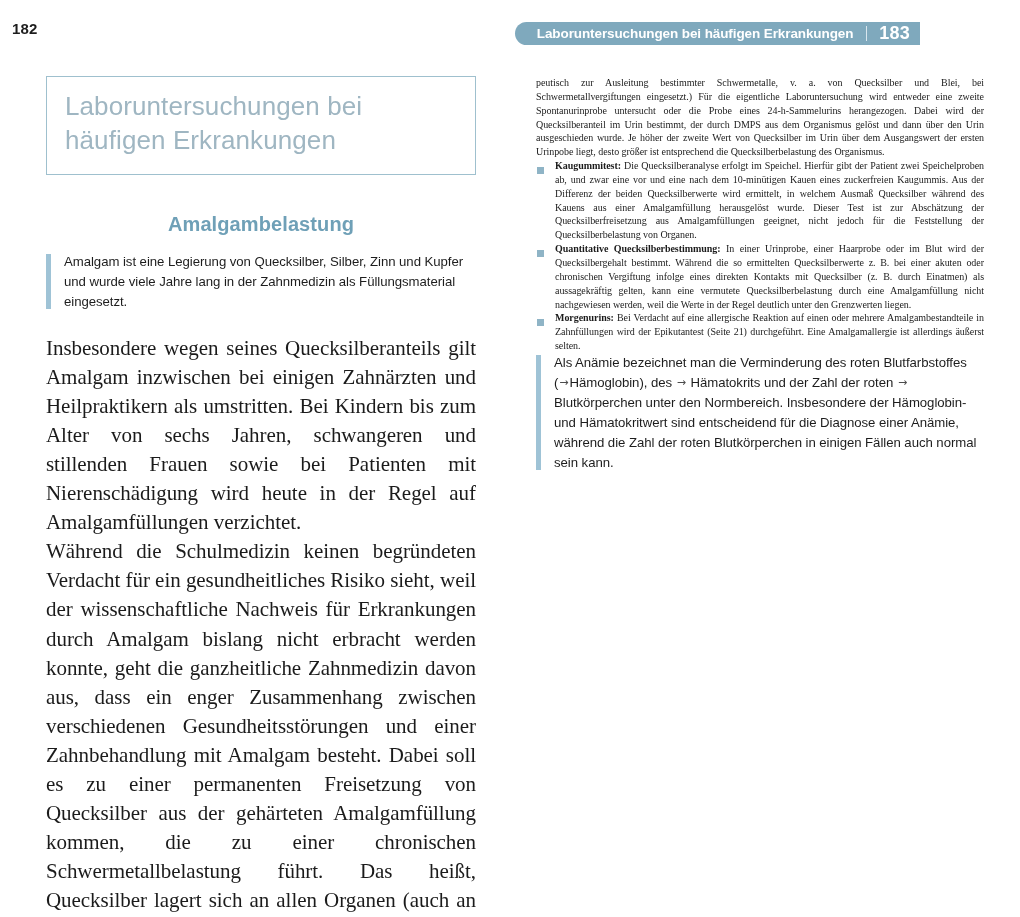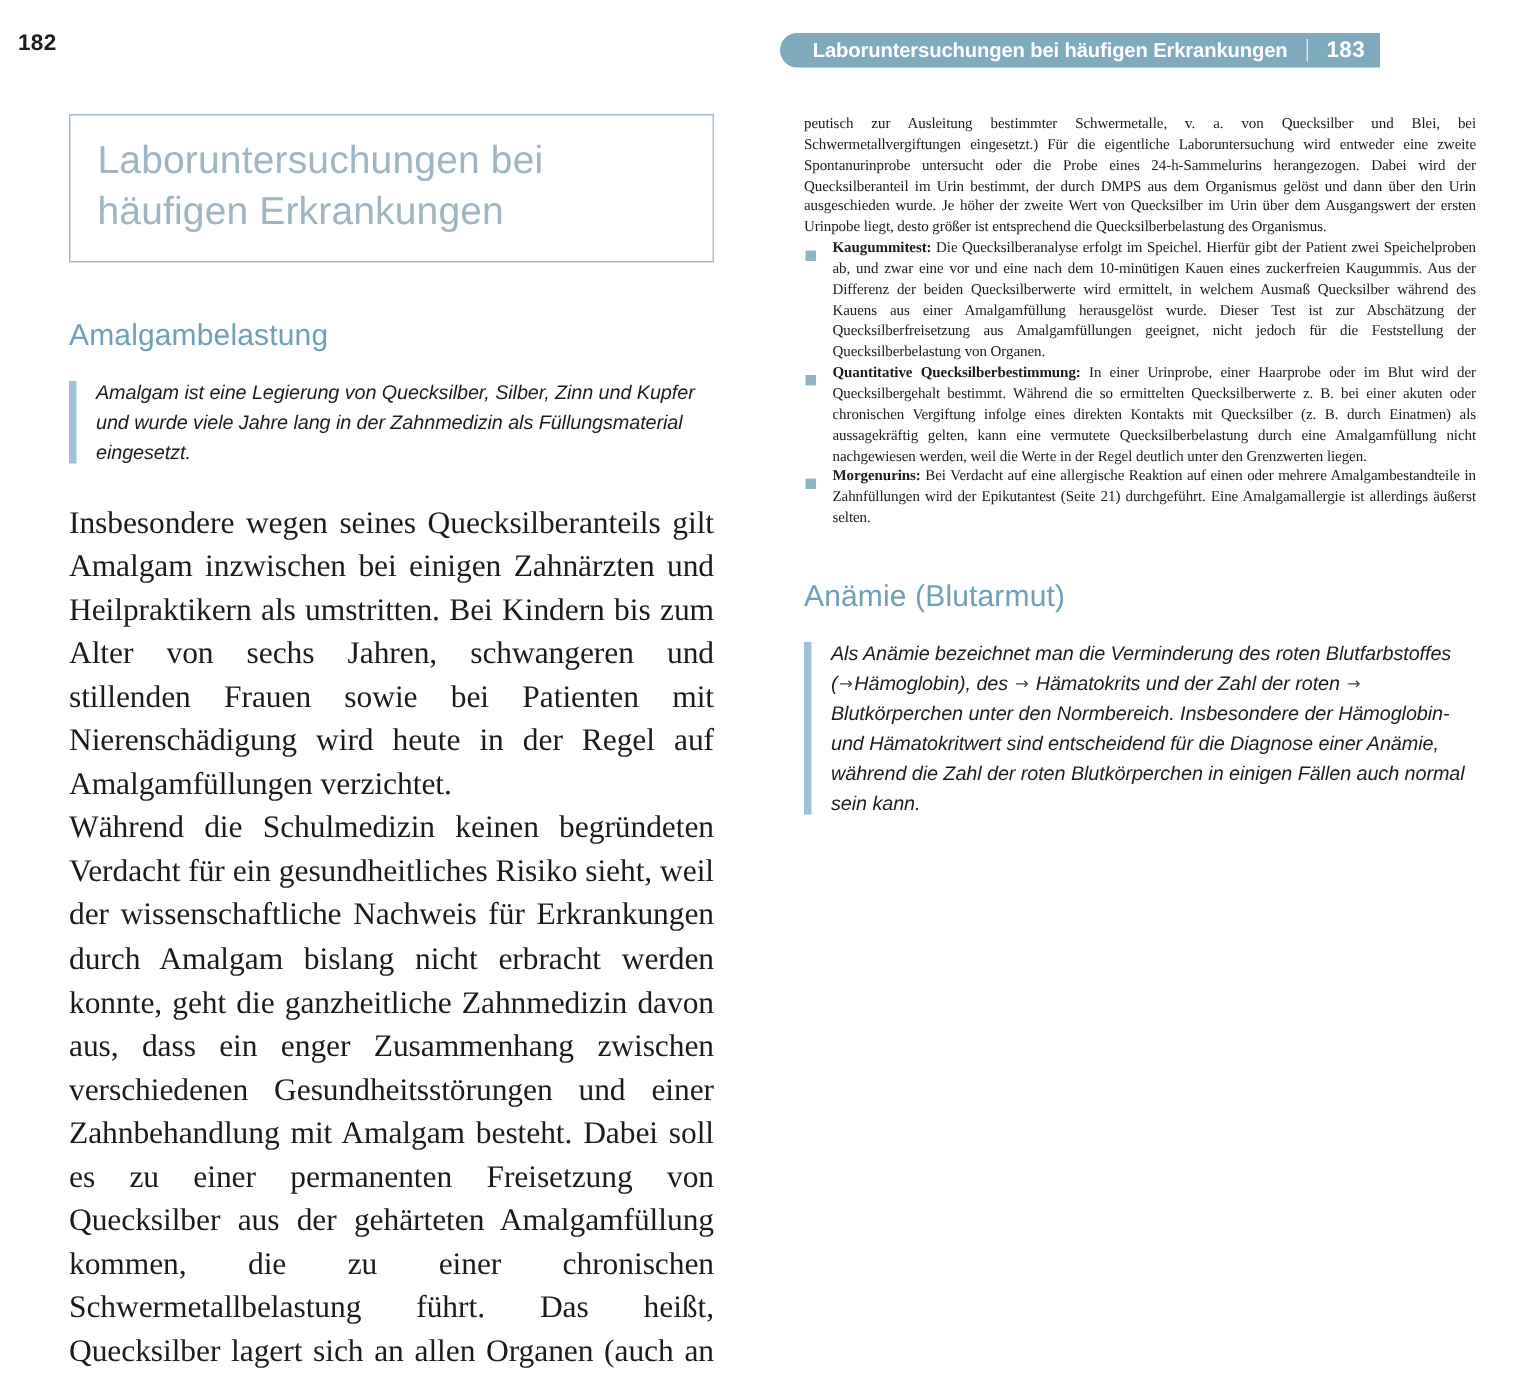--- a/index.html
+++ b/index.html
@@ -53,21 +53,21 @@
     letter-spacing: -0.1px;
   }
   .runhead-sep {
     width: 1px;
     height: 15px;
     background: #d8e6ee;
     margin: 0 12px 0 13px;
   }
   .runhead-folio {
     font-family: "Liberation Sans", "DejaVu Sans", sans-serif;
-    font-size: 15px;
+    font-size: 18px;
     font-weight: 700;
     color: #ffffff;
     letter-spacing: 0.2px;
   }
 
   
   .col {
     position: absolute;
     top: 76px;
     width: 430px;
@@ -89,33 +89,33 @@
     font-weight: 400;
     line-height: 1.30;
     color: #9fb6c2;
     letter-spacing: 0.1px;
   }
 
   
   .section-heading {
     font-family: "Liberation Sans", "DejaVu Sans", sans-serif;
     font-size: 20px;
-    font-weight: 400;
+    font-weight: 700;
     color: #6fa0b7;
     letter-spacing: 0.1px;
     margin-bottom: 16px;
+    text-align: center;
   }
   .section-heading.anemia { margin-top: 0; }
 
   
   .callout {
     position: relative;
     padding-left: 18px;
     margin-bottom: 22px;
-    font-style: italic;
   }
   .callout::before {
     content: "";
     position: absolute;
     left: 0;
     top: 2px;
     bottom: 3px;
     width: 5px;
     background: #9fc3d6;
   }
@@ -219,21 +219,20 @@
         <span class="sq"></span><span class="lead-term">Kaugummitest:</span><span> Die Quecksilberanalyse erfolgt im Speichel. Hierfür gibt der Patient zwei Speichelproben ab, und zwar eine vor und eine nach dem 10-minütigen Kauen eines zuckerfreien Kaugummis. Aus der Differenz der beiden Quecksilberwerte wird ermittelt, in welchem Ausmaß Quecksilber während des Kauens aus einer Amalgamfüllung herausgelöst wurde. Dieser Test ist zur Abschätzung der Quecksilberfreisetzung aus Amalgamfüllungen geeignet, nicht jedoch für die Feststellung der Quecksilberbelastung von Organen.</span>
       </li>
       <li>
         <span class="sq"></span><span class="lead-term">Quantitative Quecksilberbestimmung:</span><span> In einer Urinprobe, einer Haarprobe oder im Blut wird der Quecksilbergehalt bestimmt. Während die so ermittelten Quecksilberwerte z. B. bei einer akuten oder chronischen Vergiftung infolge eines direkten Kontakts mit Quecksilber (z. B. durch Einatmen) als aussagekräftig gelten, kann eine vermutete Quecksilberbelastung durch eine Amalgamfüllung nicht nachgewiesen werden, weil die Werte in der Regel deutlich unter den Grenzwerten liegen.</span>
       </li>
       <li>
         <span class="sq"></span><span class="lead-term">Morgenurins:</span><span> Bei Verdacht auf eine allergische Reaktion auf einen oder mehrere Amalgambestandteile in Zahnfüllungen wird der Epikutantest (Seite 21) durchgeführt. Eine Amalgamallergie ist allerdings äußerst selten.</span>
       </li>
     </ul>
 
-    <div class="section-heading anemia" style="margin-top:34px;">Anämie (Blutarmut)</div>
 
     <div class="callout">
       <div class="callout-text"><span>Als Anämie bezeichnet man die Verminderung des roten Blutfarbstoffes (</span><span class="arrow-ref">→</span><span>Hämoglobin), des </span><span class="arrow-ref">→</span><span> Hämatokrits und der Zahl der roten </span><span class="arrow-ref">→</span><span> Blutkörperchen unter den Normbereich. Insbesondere der Hämoglobin- und Hämatokritwert sind entscheidend für die Diagnose einer Anämie, während die Zahl der roten Blutkörperchen in einigen Fällen auch normal sein kann.</span></div>
     </div>
 
   </div>
 
 </div>
 
 </body></html>

